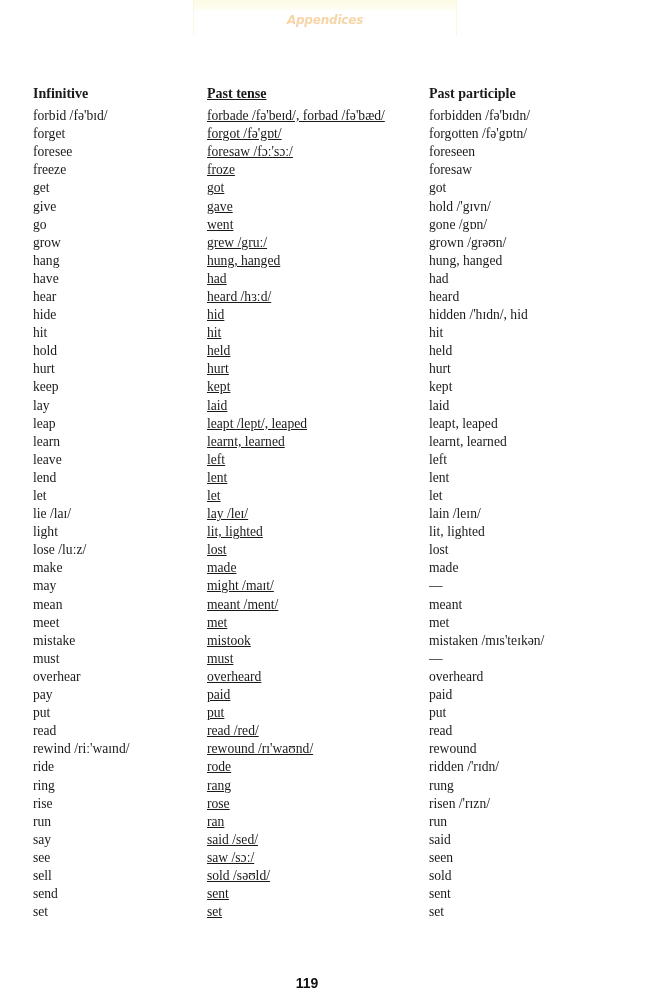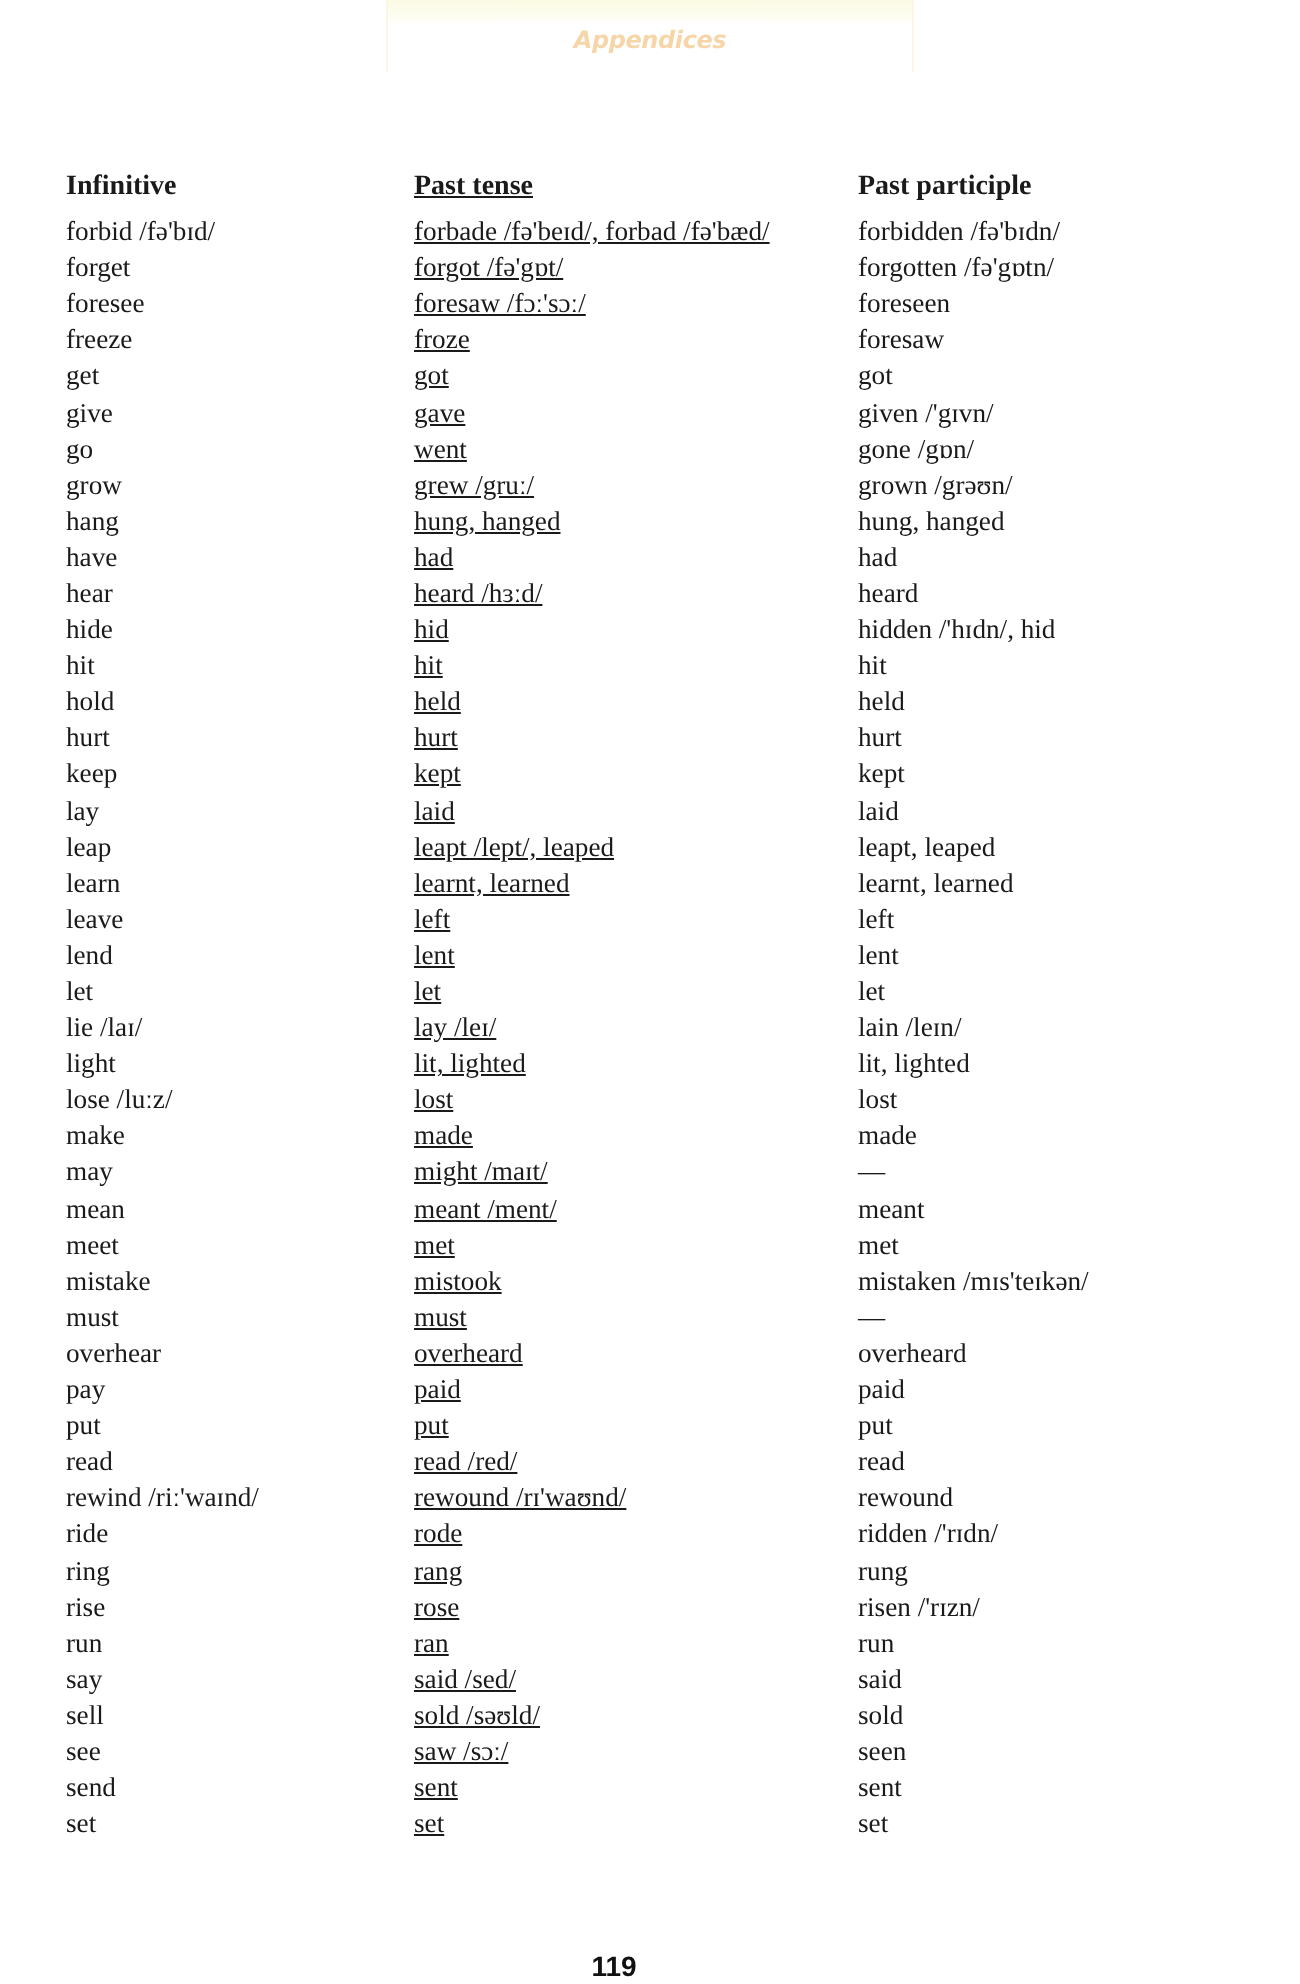--- a/index.html
+++ b/index.html
@@ -55,21 +55,21 @@
         <div class="c3">foresaw</div>
       </div>
       <div class="row">
         <div class="c1">get</div>
         <div class="c2">got</div>
         <div class="c3">got</div>
       </div>
       <div class="row">
         <div class="c1">give</div>
         <div class="c2">gave</div>
-        <div class="c3">given /'gɪvn/</div>
+        <div class="c3">hold /'gɪvn/</div>
       </div>
       <div class="row">
         <div class="c1">go</div>
         <div class="c2">went</div>
         <div class="c3">gone /gɒn/</div>
       </div>
       <div class="row">
         <div class="c1">grow</div>
         <div class="c2">grew /gruː/</div>
         <div class="c3">grown /grəʊn/</div>
@@ -233,30 +233,30 @@
         <div class="c1">run</div>
         <div class="c2">ran</div>
         <div class="c3">run</div>
       </div>
       <div class="row">
         <div class="c1">say</div>
         <div class="c2">said /sed/</div>
         <div class="c3">said</div>
       </div>
       <div class="row">
+        <div class="c1">see</div>
+        <div class="c2">saw /sɔː/</div>
+        <div class="c3">seen</div>
+      </div>
+      <div class="row">
         <div class="c1">sell</div>
         <div class="c2">sold /səʊld/</div>
         <div class="c3">sold</div>
       </div>
       <div class="row">
-        <div class="c1">see</div>
-        <div class="c2">saw /sɔː/</div>
-        <div class="c3">seen</div>
-      </div>
-      <div class="row">
         <div class="c1">send</div>
         <div class="c2">sent</div>
         <div class="c3">sent</div>
       </div>
       <div class="row">
         <div class="c1">set</div>
         <div class="c2">set</div>
         <div class="c3">set</div>
       </div>
     </div>

